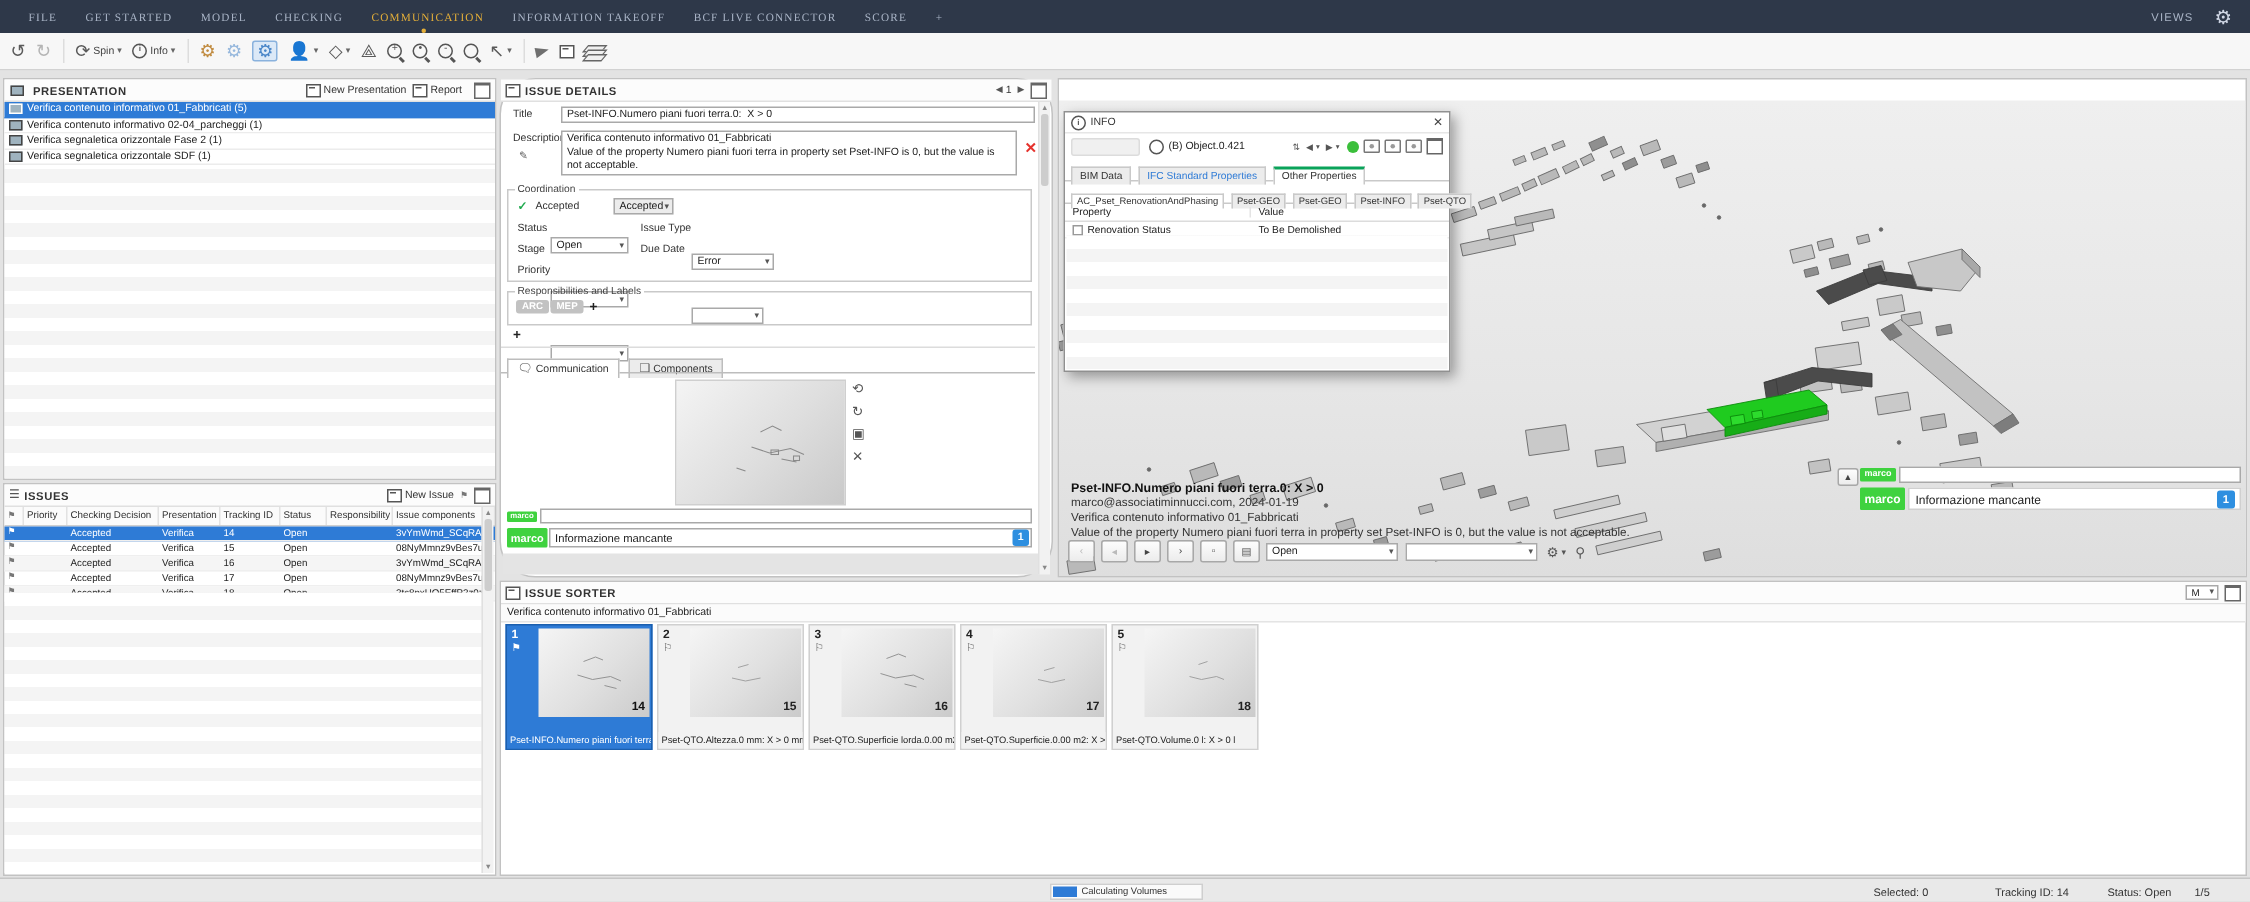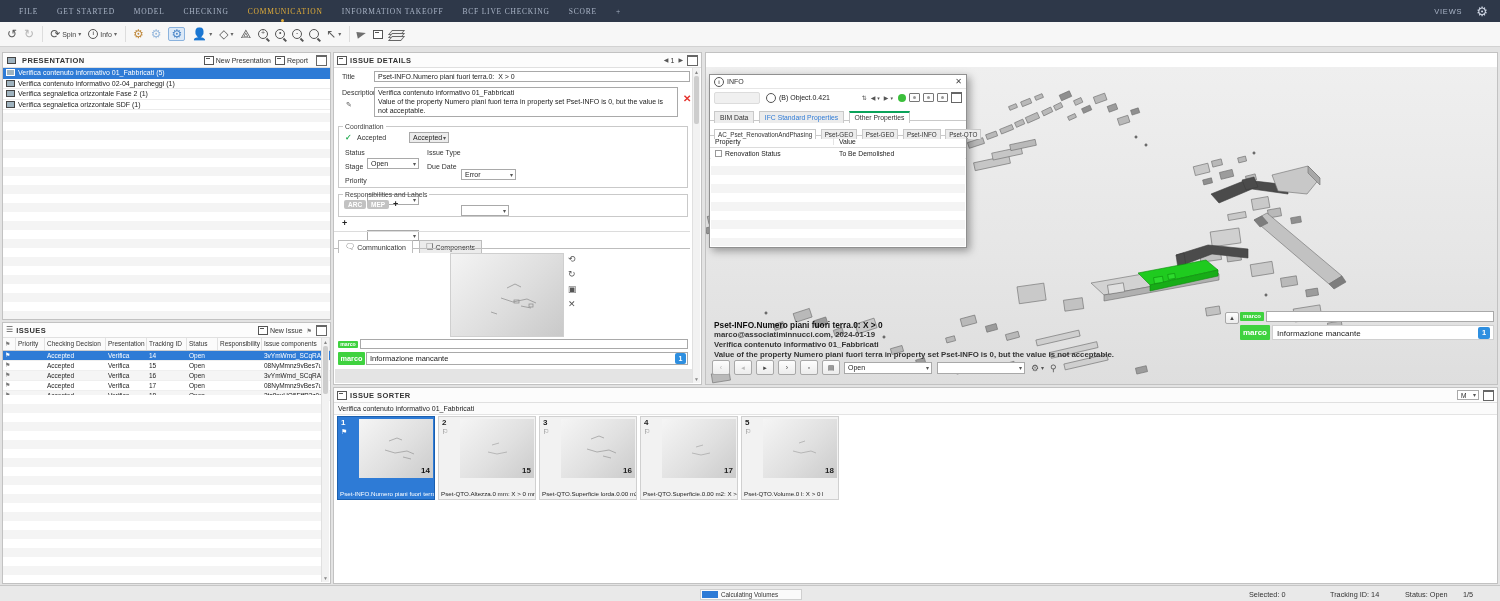--- a/index.html
+++ b/index.html
@@ -57,21 +57,21 @@
   .igrid{display:grid;grid-template-columns:13px 29px 61px 41px 40px 31px 44px 1fr 8px;align-items:center;}
   .ihead{height:12px;border-bottom:1px solid #cfcfcf;background:#fbfbfb;font-size:6.5px;color:#333;}
   .ihead span{border-right:1px solid #e2e2e2;padding-left:2px;height:12px;line-height:12px;overflow:hidden;white-space:nowrap;}
   .irow{height:9px;font-size:6.5px;color:#222;border-bottom:1px solid #efefef;}
   .irow span{padding-left:2px;height:9px;line-height:9px;overflow:hidden;white-space:nowrap;}
   .irow.sel{background:#2e7bd6;color:#fff;}
   .irow:nth-child(odd):not(.sel){background:#f5f5f5;}
   .flagg{font-size:6px;color:#777;}
   .irow.sel .flagg{color:#fff;}
   
-  #details{left:333px;top:5px;width:369px;height:333px;}
+  #details{left:333px;top:5px;width:369px;height:333px;border-radius:24px;}
   .fld-label{font-size:7px;color:#333;}
   .inp{border:1px solid #a9a9a9;background:#fff;font-size:7px;color:#222;font-family:inherit;box-sizing:border-box;padding:0 3px;height:11px;line-height:10px;}
   .dropd{border:1px solid #a9a9a9;background:#fff;font-size:7px;color:#222;position:relative;height:11px;line-height:10px;padding:0 10px 0 3px;box-sizing:border-box;overflow:hidden;}
   .dropd::after{content:"▾";position:absolute;right:2px;top:0;font-size:6px;color:#555;}
   fieldset.grp{position:absolute;border:1px solid #c9c9c9;margin:0;padding:0;}
   fieldset.grp legend{font-size:6.8px;color:#444;padding:0 2px;margin-left:4px;}
   .chip{display:inline-block;background:#c2c2c2;color:#fff;font-size:6.5px;font-weight:bold;padding:1px 4px;border-radius:2px;margin-right:3px;}
   .plusbtn{font-size:9px;color:#222;font-weight:bold;line-height:1;}
   .tab{display:inline-flex;align-items:center;font-size:7px;color:#333;padding:2px 6px;border:1px solid #bdbdbd;border-bottom:none;background:#ececec;margin-right:2px;}
   .tab.on{background:#fff;position:relative;z-index:2;}
@@ -87,21 +87,21 @@
   #scene{position:absolute;left:0;top:14px;width:791px;height:318px;background:linear-gradient(180deg,#efefef 0%,#e6e6e6 60%,#dedede 100%);}
   #infodlg{position:absolute;left:3px;top:21px;width:256px;height:172px;background:#fff;border:1px solid #909090;box-shadow:3px 3px 8px rgba(0,0,0,.35);z-index:5;}
   .ci{display:inline-flex;align-items:center;justify-content:center;width:8px;height:8px;border:1px solid #555;border-radius:50%;font-size:5.5px;color:#555;font-weight:bold;}
   .cam{width:9px;height:7px;border:1px solid #777;border-radius:1px;position:relative;display:inline-block;margin-left:3px;background:#fdfdfd;}
   .cam::after{content:"";position:absolute;left:3px;top:2px;width:3px;height:3px;border-radius:50%;background:#999;}
   .itab{display:inline-block;font-size:6.8px;padding:2px 5px;border:1px solid #c9c9c9;border-bottom:none;background:#ececec;color:#333;}
   .itab.blue{color:#2f7bd6;}
   .itab.on{background:#fff;border-top:2px solid #0aa35a;padding-top:1px;position:relative;z-index:2;}
   .ptab{display:inline-block;font-size:6.3px;padding:1px 3px;border:1px solid #c9c9c9;border-bottom:none;background:#ececec;color:#333;}
   .ptab.on{background:#fff;}
-  .ann-line{font-size:7.8px;color:#333;line-height:1.25;white-space:nowrap;font-weight:bold;}
+  .ann-line{font-size:7.8px;color:#333;line-height:1.25;white-space:nowrap;}
   .fbtn{width:16px;height:13px;border:1px solid #a8a8a8;border-radius:2px;background:linear-gradient(#fdfdfd,#ececec);display:inline-flex;align-items:center;justify-content:center;font-size:7px;color:#444;margin-right:4px;}
   .fbtn.dis{color:#bbb;}
   
   #sorter{left:333px;top:340px;width:1165px;height:197px;}
   .card{position:absolute;top:28px;width:98px;height:84px;border:1px solid #d0d0d0;background:#f2f2f2;box-sizing:border-box;}
   .card .num{position:absolute;left:3px;top:1px;font-size:8px;font-weight:bold;color:#222;}
   .card .cflag{position:absolute;left:3px;top:11px;font-size:7px;color:#555;}
   .card .thumb{position:absolute;left:21px;top:2px;width:74px;height:59px;background:linear-gradient(135deg,#f5f5f5 0%,#e0e0e0 55%,#cbcbcb 100%);}
   .card .cid{position:absolute;right:4px;top:49px;font-size:8px;font-weight:bold;color:#222;z-index:2;}
   .card .cap{position:absolute;left:0;right:0;bottom:0;height:11px;font-size:6.2px;line-height:11px;padding:0 2px;white-space:nowrap;overflow:hidden;color:#222;background:#f2f2f2;}
@@ -119,21 +119,21 @@
 </head>
 <body>
 
 <div id="menubar" class="abs">
   <span class="menu-item">FILE</span>
   <span class="menu-item">GET STARTED</span>
   <span class="menu-item">MODEL</span>
   <span class="menu-item">CHECKING</span>
   <span class="menu-item active">COMMUNICATION</span>
   <span class="menu-item">INFORMATION TAKEOFF</span>
-  <span class="menu-item">BCF LIVE CHECKING</span>
+  <span class="menu-item">BCF LIVE CONNECTOR</span>
   <span class="menu-item">SCORE</span>
   <span class="menu-item">+</span>
   <span class="spacer"></span>
   <span class="views-label">VIEWS</span>
   <span class="gear-glyph">⚙</span>
 </div>
 
 <div id="toolbar" class="abs">
   <span class="tbtn">↺</span>
   <span class="tbtn" style="color:#b5b5b5">↻</span>

